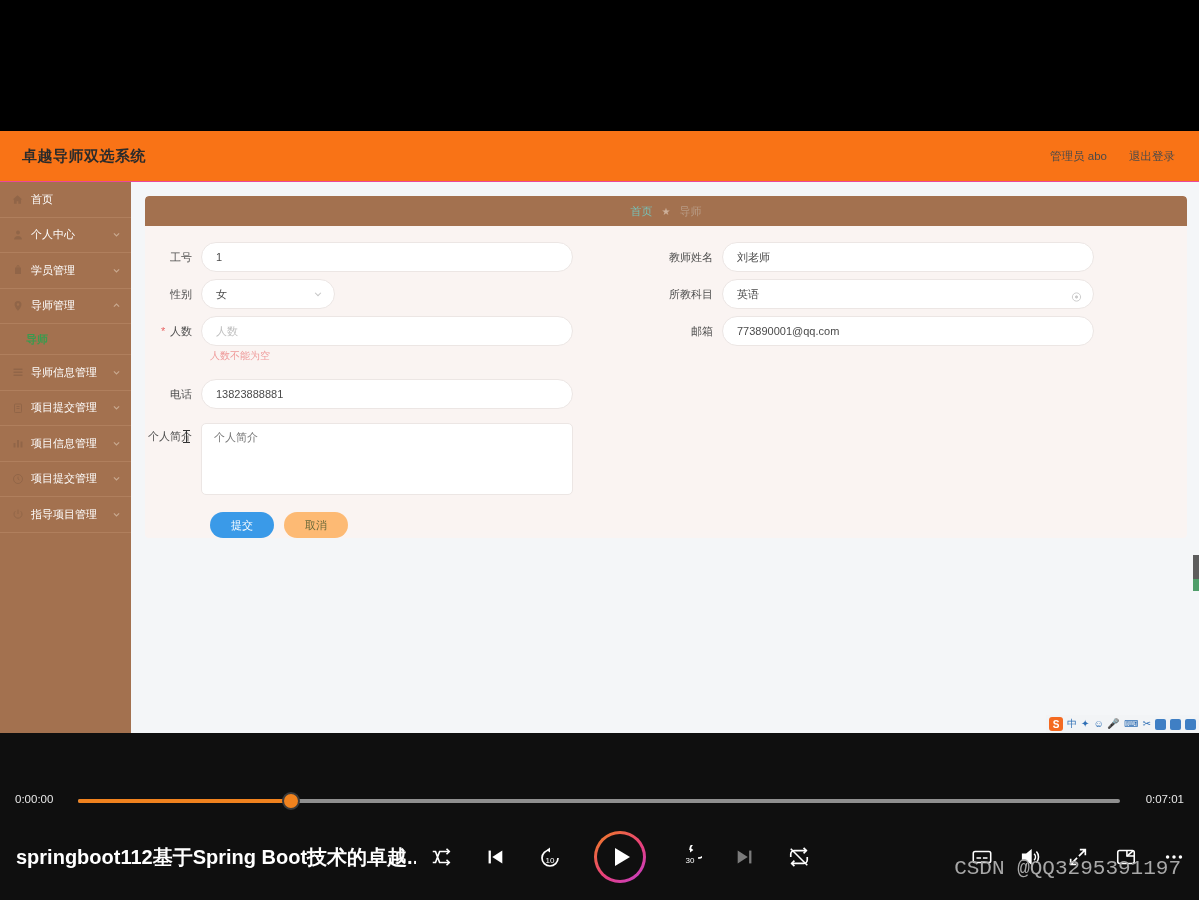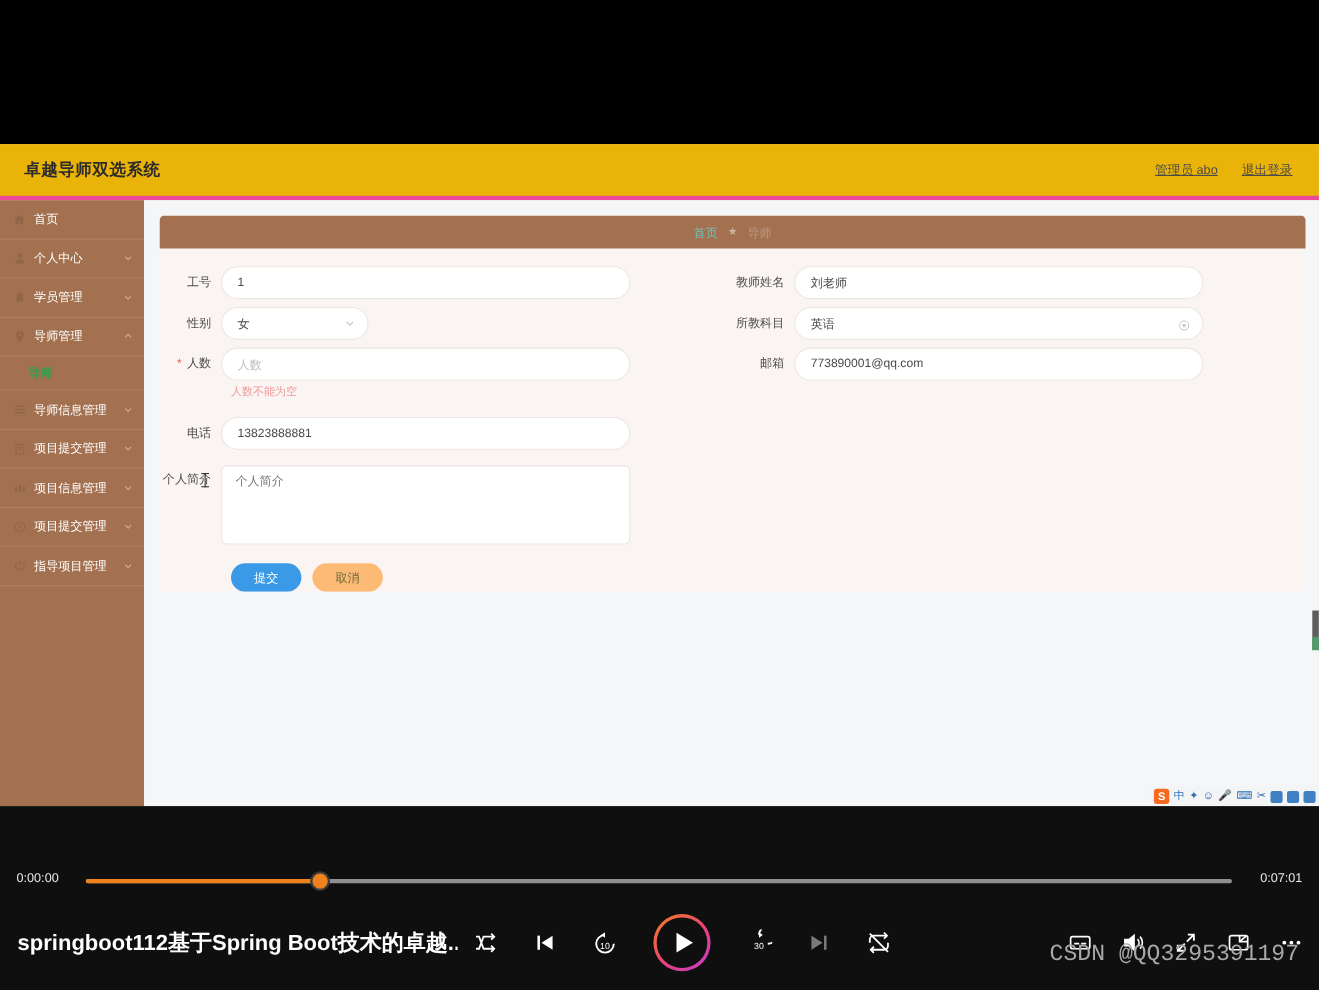--- a/index.html
+++ b/index.html
@@ -13,29 +13,29 @@
 
   
   .letterbox-top { position:absolute; left:0; top:0; width:1199px; height:131px; background:#000; }
 
   
   .app { position:absolute; left:0; top:131px; width:1199px; height:602px; background:#f4f6f8; overflow:hidden; }
 
   
   .app-header {
     position:absolute; left:0; top:0; width:1199px; height:51px;
-    background:#eab308; display:flex; align-items:center;
-    border-bottom:4px solid #ec4899;
+    background:#f97316; display:flex; align-items:center;
+    border-bottom:1px solid #ec4899;
   }
   .app-title {
     margin-left:22px; font-size:15px; font-weight:bold; color:#2b2b2b;
     letter-spacing:0.5px;
   }
   .header-right { margin-left:auto; display:flex; align-items:center; gap:22px; margin-right:24px; }
-  .header-right span { font-size:11.5px; color:#4a4a4a;text-decoration:underline; }
+  .header-right span { font-size:11.5px; color:#4a4a4a; }
 
   
   .sidebar {
     position:absolute; left:0; top:51px; width:131px; height:551px;
     background:#a3714f; overflow:hidden;
   }
   .menu-item {
     position:relative; height:35.5px; display:flex; align-items:center;
     padding:0 10px 0 11px; border-bottom:1px solid #b07f5d;
     cursor:pointer;

